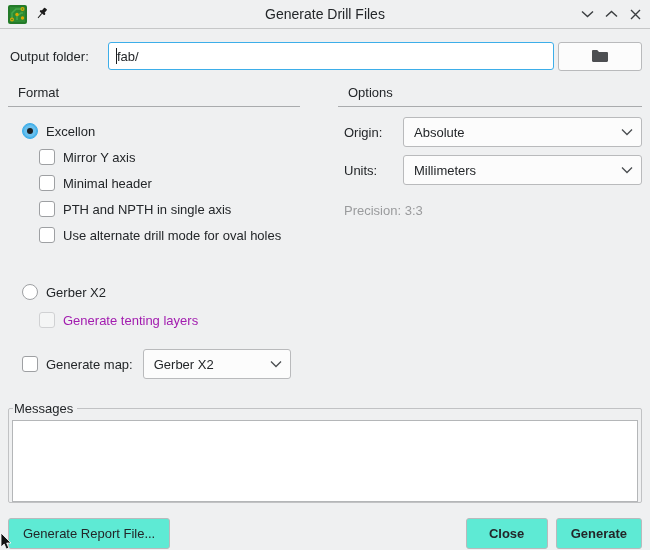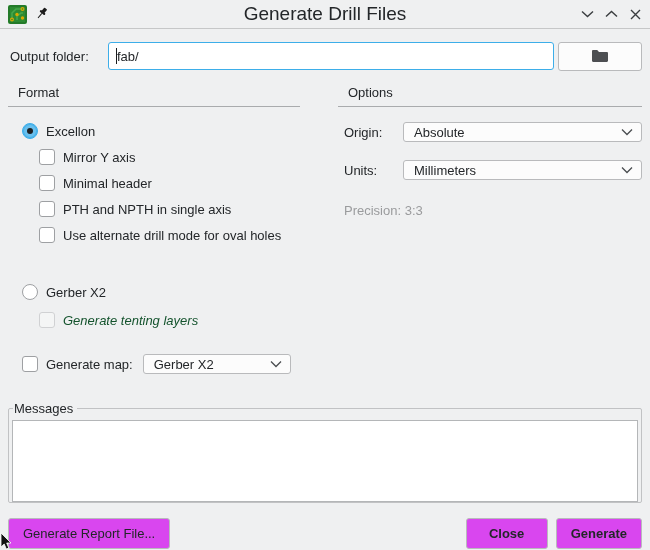--- a/index.html
+++ b/index.html
@@ -23,21 +23,21 @@
     height: 29px;
     background: #eff0f1;
     border-bottom: 1px solid #c6c7c8;
     display: flex;
     align-items: center;
   }
   .tb-left { display: flex; align-items: center; gap: 9px; padding-left: 8px; z-index: 2; }
   .tb-title {
     position: absolute; left: 0; right: 0; top: 0; bottom: 1px;
     display: flex; align-items: center; justify-content: center;
-    font-size: 19px; color: #232629;
+    font-size: 14px; color: #232629;
   }
   .tb-controls {
     margin-left: auto; display: flex; align-items: center; gap: 10px;
     padding-right: 8px; z-index: 2;
   }
   .tb-btn { display: inline-flex; align-items: center; justify-content: center; width: 14px; height: 14px; cursor: default; }
 
   
   .content { padding: 0 8px; }
 
@@ -77,21 +77,21 @@
     border-bottom: 1px solid #a9abad;
     color: #232629;
   }
 
   .radio-row { display: flex; align-items: center; height: 22px; margin-left: 14px; }
   .radio-row.first { margin-top: 13px; margin-bottom: 2px; }
   .radio-row.gerber { margin-top: 33px; }
   .check-row { display: flex; align-items: center; height: 26px; margin-left: 31px; }
   .check-row.tenting { margin-top: 4px; }
   .row-label { margin-left: 8px; white-space: nowrap; }
-  .disabled .row-label { color: #14532d; font-style: italic; }
+  .disabled .row-label { color: #a21caf; }
 
   .radio {
     width: 16px; height: 16px; border-radius: 50%;
     background: #ffffff; border: 1px solid #9ea0a3;
     flex-shrink: 0; position: relative;
   }
   .radio.checked {
     background: #6ac0ee;
     border: 1px solid #3daee9;
     box-shadow: inset 0 0 0 1px #47b2ea;
@@ -105,21 +105,21 @@
     width: 16px; height: 16px; border-radius: 3px;
     background: #ffffff; border: 1px solid #9ea0a3;
     flex-shrink: 0;
   }
   .disabled .checkbox { border-color: #d0d1d3; background: #f4f5f5; }
 
   .map-row { display: flex; align-items: center; margin-left: 14px; margin-top: 16px; height: 30px; }
   .map-row .row-label { margin-right: 10px; }
 
   .select {
-    height: 20px;
+    height: 30px;
     background: #fcfcfc;
     border: 1px solid #b9babc;
     border-radius: 3px;
     display: flex; align-items: center;
     padding: 0 8px 0 10px;
     cursor: default;
     white-space: nowrap;
   }
   .select .sel-text { flex: 1; overflow: hidden; }
   .select .chev { margin-left: 4px; flex-shrink: 0; display: inline-flex; }
@@ -143,21 +143,21 @@
   .messages-box {
     width: 100%; height: 82px;
     background: #ffffff;
     border: 1px solid #b4b6b8;
   }
 
   
   .footer { display: flex; align-items: center; margin-top: 15px; }
   .btn {
     height: 31px;
-    background: #d946ef;
+    background: #5eead4;
     border: 1px solid #b9babc;
     border-radius: 3px;
     font-family: inherit; font-size: 13px; color: #232629;
     padding: 0 14px;
     cursor: default;
   }
   .footer .spacer { flex: 1; }
   .footer .btn + .btn { margin-left: 8px; }
   .btn-close, .btn-generate { min-width: 82px; font-weight: bold; }
 

